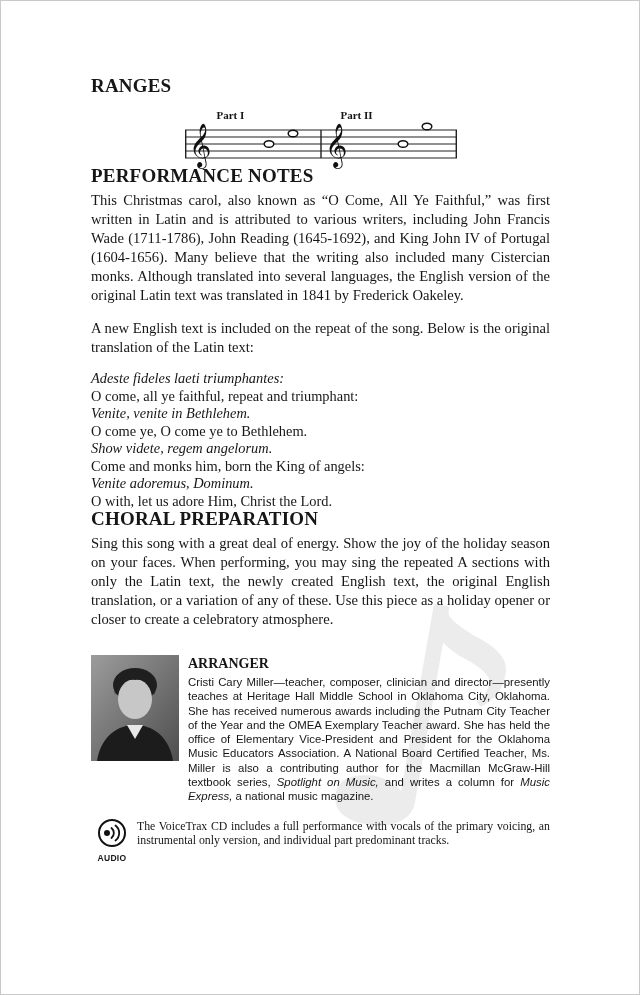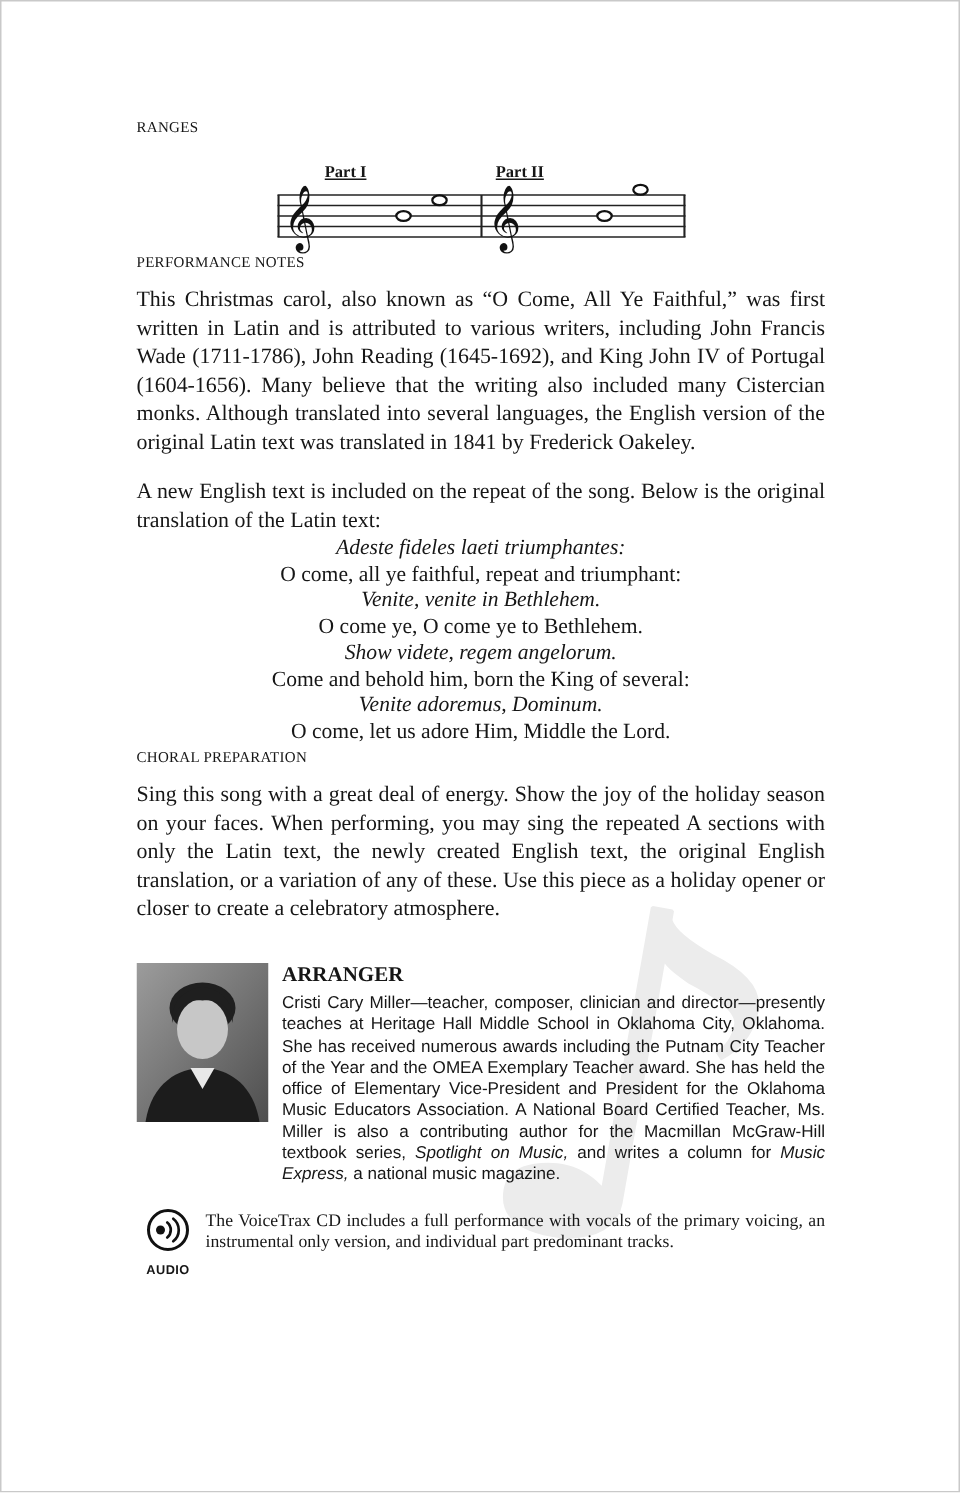--- a/index.html
+++ b/index.html
@@ -18,41 +18,41 @@
     font-size: 312px; line-height: 1;
     font-family: "DejaVu Sans", sans-serif;
     color: #ececec;
     transform: rotate(10deg);
     z-index: 0;
     user-select: none;
   }
   .content { position: relative; z-index: 1; padding: 76px 89px 0 90px; }
 
   h1.sec {
-    font-size: 10px; font-weight: normal;
+    font-size: 19px; font-weight: bold;
     margin: 0; letter-spacing: 0.2px; line-height: 18px;
   }
   .pn-heading { margin-top: 22px; }
   .choral-heading { margin-top: 14px; }
 
   
   .staff-block { margin: 14px auto 0; width: 272px; position: relative; height: 58px; }
-  .part-label { position: absolute; top: 0; font-size: 11px; font-weight: bold; text-decoration: underline; }
+  .part-label { position: absolute; top: 0; font-size: 11px; font-weight: bold; }
   .pl1 { left: 32px; }
-  .pl2 { left: 146px; }
+  .pl2 { left: 156px; }
   .staff-svg { position: absolute; left: 0; top: 14px; overflow: visible; }
   .clef { font-family: "DejaVu Sans", sans-serif; }
 
   p.body {
     font-size: 14.6px; line-height: 19px;
     text-align: justify; margin: 6px 0 0;
   }
   p.body.spaced { margin-top: 14px; }
 
-  .translation { text-align: center; font-size: 14.4px; line-height: 17.5px; }
+  .translation { margin-top: 13px; font-size: 14.4px; line-height: 17.5px; }
   .translation .it { font-style: italic; }
 
   
   .arranger-row { display: flex; margin-top: 26px; align-items: flex-start; }
   .photo { width: 88px; height: 106px; flex: 0 0 88px; display: block; }
   .arr-col { margin-left: 9px; flex: 1; min-width: 0; }
   .arr-heading { font-size: 14px; font-weight: bold; margin: 0 0 3px; line-height: 17px; }
   .bio {
     font-family: "Liberation Sans", "DejaVu Sans", sans-serif;
     font-size: 11.4px; line-height: 14.3px;
@@ -113,23 +113,23 @@
     <h1 class="sec pn-heading">PERFORMANCE NOTES</h1>
     <p class="body">This Christmas carol, also known as “O Come, All Ye Faithful,” was first written in Latin and is attributed to various writers, including John Francis Wade (1711-1786), John Reading (1645-1692), and King John IV of Portugal (1604-1656). Many believe that the writing also included many Cistercian monks. Although translated into several languages, the English version of the original Latin text was translated in 1841 by Frederick Oakeley.</p>
     <p class="body spaced">A new English text is included on the repeat of the song. Below is the original translation of the Latin text:</p>
 
     <div class="translation">
       <div class="it">Adeste fideles laeti triumphantes:</div>
       <div class="reg">O come, all ye faithful, repeat and triumphant:</div>
       <div class="it">Venite, venite in Bethlehem.</div>
       <div class="reg">O come ye, O come ye to Bethlehem.</div>
       <div class="it">Show videte, regem angelorum.</div>
-      <div class="reg">Come and behold him, born the King of several:</div>
+      <div class="reg">Come and monks him, born the King of angels:</div>
       <div class="it">Venite adoremus, Dominum.</div>
-      <div class="reg">O come, let us adore Him, Middle the Lord.</div>
+      <div class="reg">O with, let us adore Him, Christ the Lord.</div>
     </div>
 
     <h1 class="sec choral-heading">CHORAL PREPARATION</h1>
     <p class="body">Sing this song with a great deal of energy. Show the joy of the holiday season on your faces. When performing, you may sing the repeated A sections with only the Latin text, the newly created English text, the original English translation, or a variation of any of these. Use this piece as a holiday opener or closer to create a celebratory atmosphere.</p>
 
     <div class="arranger-row">
       <svg class="photo" viewBox="0 0 88 106">
         <defs>
           <linearGradient id="pg" x1="0" y1="0" x2="1" y2="1">
             <stop offset="0" stop-color="#9c9c9c"></stop>

